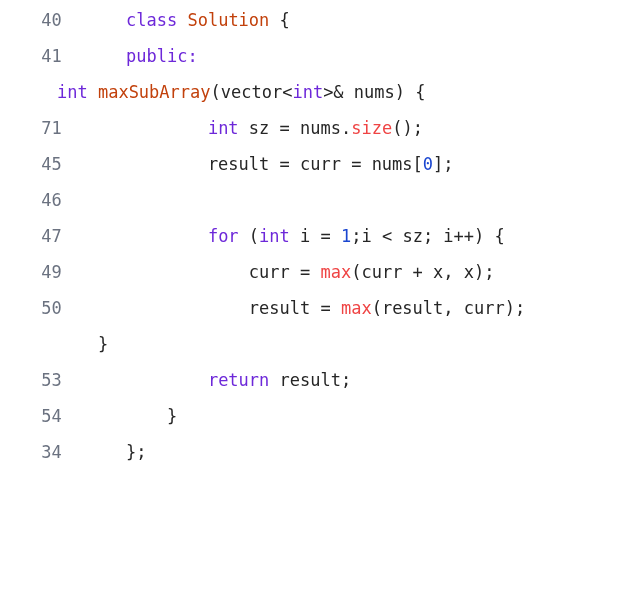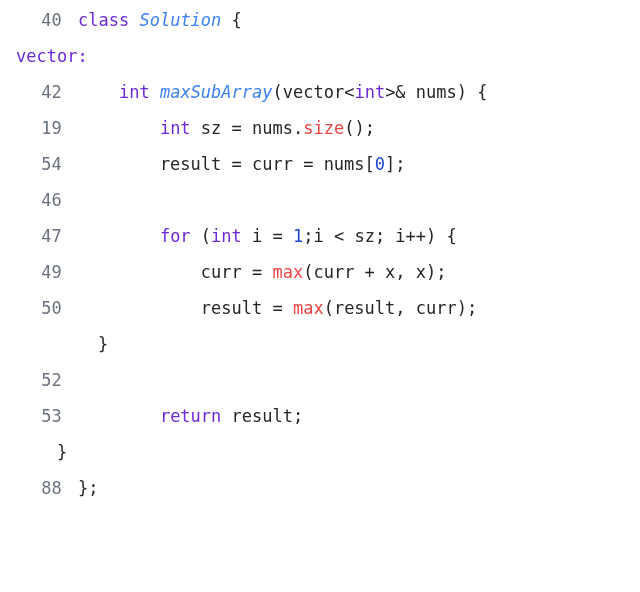--- a/index.html
+++ b/index.html
@@ -24,58 +24,58 @@
     height: 100%;
     padding-top: 2px;
     box-sizing: border-box;
   }
   .code-line {
     display: flex;
     align-items: baseline;
     height: 36px;
     line-height: 36px;
     white-space: pre;
+    gap: 48px;
   }
   .gutter {
     flex: 0 0 62px;
     width: 62px;
     text-align: right;
     padding-right: 0px;
     color: #6b7280;
     font-size: 17px;
     letter-spacing: 0.2px;
     user-select: none;
   }
   .line-content {
     flex: 1 1 auto;
     padding-left: 16px;
     color: #262626;
     white-space: pre;
     letter-spacing: 0px;
     font-size: 17px;
   }
   .tok-keyword   { color: #6d28d9; }
-  .tok-type      { color: #3b82f6; font-style: italic; }
+  .tok-type      { color: #c2410c; }
   .tok-function  { color: #ef4444; }
   .tok-number    { color: #1a46d0; }
   .tok-plain     { color: #262626; }
 </style>
 </head>
 <body>
 
 <div id="screenshot">
   <div class="code-viewer" id="code-viewer">
       <div class="code-line"><span class="gutter">40</span><span class="line-content"><span class="tok-keyword">class</span><span class="tok-plain"> </span><span class="tok-type">Solution</span><span class="tok-plain"> {</span></span></div>
-      <div class="code-line"><span class="line-content"><span class="tok-keyword">vector:</span></span></div>
-      <div class="code-line"><span class="gutter">42</span><span class="line-content"><span class="tok-plain">    </span><span class="tok-keyword">int</span><span class="tok-plain"> </span><span class="tok-type">maxSubArray</span><span class="tok-plain">(vector&lt;</span><span class="tok-keyword">int</span><span class="tok-plain">&gt;&amp; nums) {</span></span></div>
-      <div class="code-line"><span class="gutter">19</span><span class="line-content"><span class="tok-plain">        </span><span class="tok-keyword">int</span><span class="tok-plain"> sz = nums.</span><span class="tok-function">size</span><span class="tok-plain">();</span></span></div>
-      <div class="code-line"><span class="gutter">54</span><span class="line-content"><span class="tok-plain">        result = curr = nums[</span><span class="tok-number">0</span><span class="tok-plain">];</span></span></div>
+      <div class="code-line"><span class="gutter">41</span><span class="line-content"><span class="tok-keyword">public:</span></span></div>
+      <div class="code-line"><span class="line-content"><span class="tok-plain">    </span><span class="tok-keyword">int</span><span class="tok-plain"> </span><span class="tok-type">maxSubArray</span><span class="tok-plain">(vector&lt;</span><span class="tok-keyword">int</span><span class="tok-plain">&gt;&amp; nums) {</span></span></div>
+      <div class="code-line"><span class="gutter">71</span><span class="line-content"><span class="tok-plain">        </span><span class="tok-keyword">int</span><span class="tok-plain"> sz = nums.</span><span class="tok-function">size</span><span class="tok-plain">();</span></span></div>
+      <div class="code-line"><span class="gutter">45</span><span class="line-content"><span class="tok-plain">        result = curr = nums[</span><span class="tok-number">0</span><span class="tok-plain">];</span></span></div>
       <div class="code-line"><span class="gutter">46</span><span class="line-content"></span></div>
       <div class="code-line"><span class="gutter">47</span><span class="line-content"><span class="tok-plain">        </span><span class="tok-keyword">for</span><span class="tok-plain"> (</span><span class="tok-keyword">int</span><span class="tok-plain"> i = </span><span class="tok-number">1</span><span class="tok-plain">;i &lt; sz; i++) {</span></span></div>
       <div class="code-line"><span class="gutter">49</span><span class="line-content"><span class="tok-plain">            curr = </span><span class="tok-function">max</span><span class="tok-plain">(curr + x, x);</span></span></div>
       <div class="code-line"><span class="gutter">50</span><span class="line-content"><span class="tok-plain">            result = </span><span class="tok-function">max</span><span class="tok-plain">(result, curr);</span></span></div>
       <div class="code-line"><span class="line-content"><span class="tok-plain">        }</span></span></div>
-      <div class="code-line"><span class="gutter">52</span><span class="line-content"></span></div>
       <div class="code-line"><span class="gutter">53</span><span class="line-content"><span class="tok-plain">        </span><span class="tok-keyword">return</span><span class="tok-plain"> result;</span></span></div>
-      <div class="code-line"><span class="line-content"><span class="tok-plain">    }</span></span></div>
-      <div class="code-line"><span class="gutter">88</span><span class="line-content"><span class="tok-plain">};</span></span></div>
+      <div class="code-line"><span class="gutter">54</span><span class="line-content"><span class="tok-plain">    }</span></span></div>
+      <div class="code-line"><span class="gutter">34</span><span class="line-content"><span class="tok-plain">};</span></span></div>
     </div>
 </div>
 
 </body></html>

